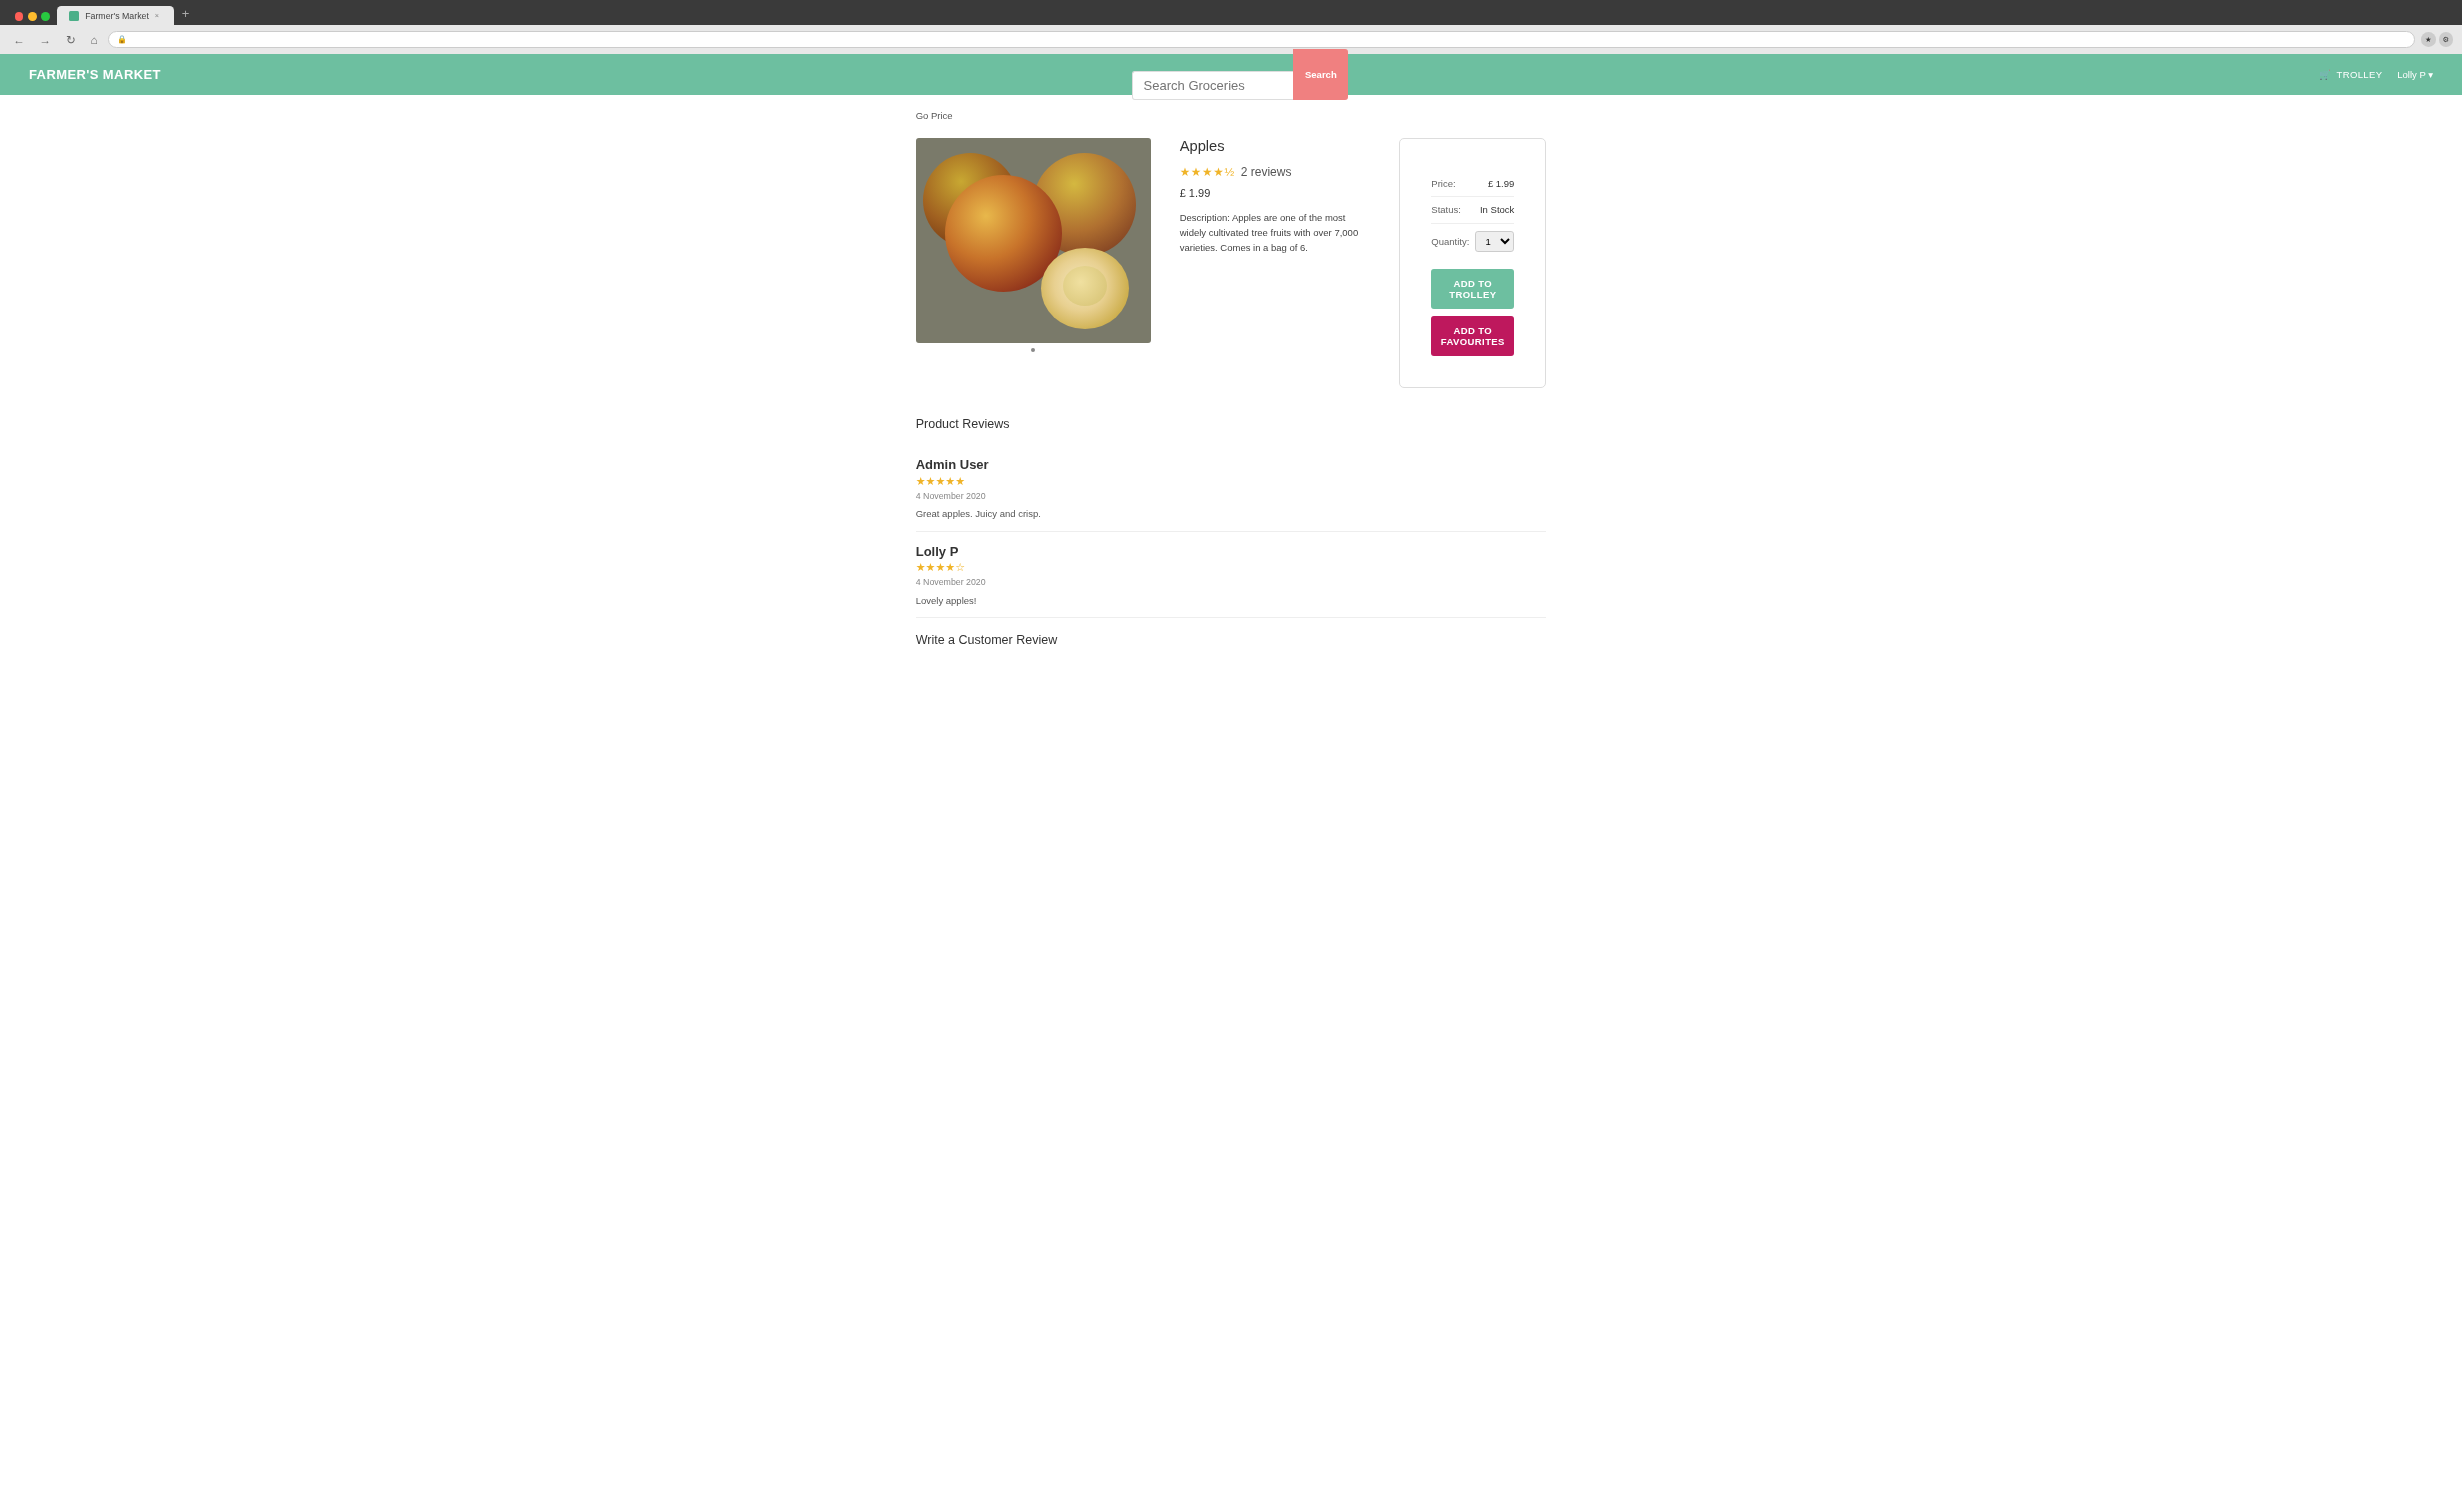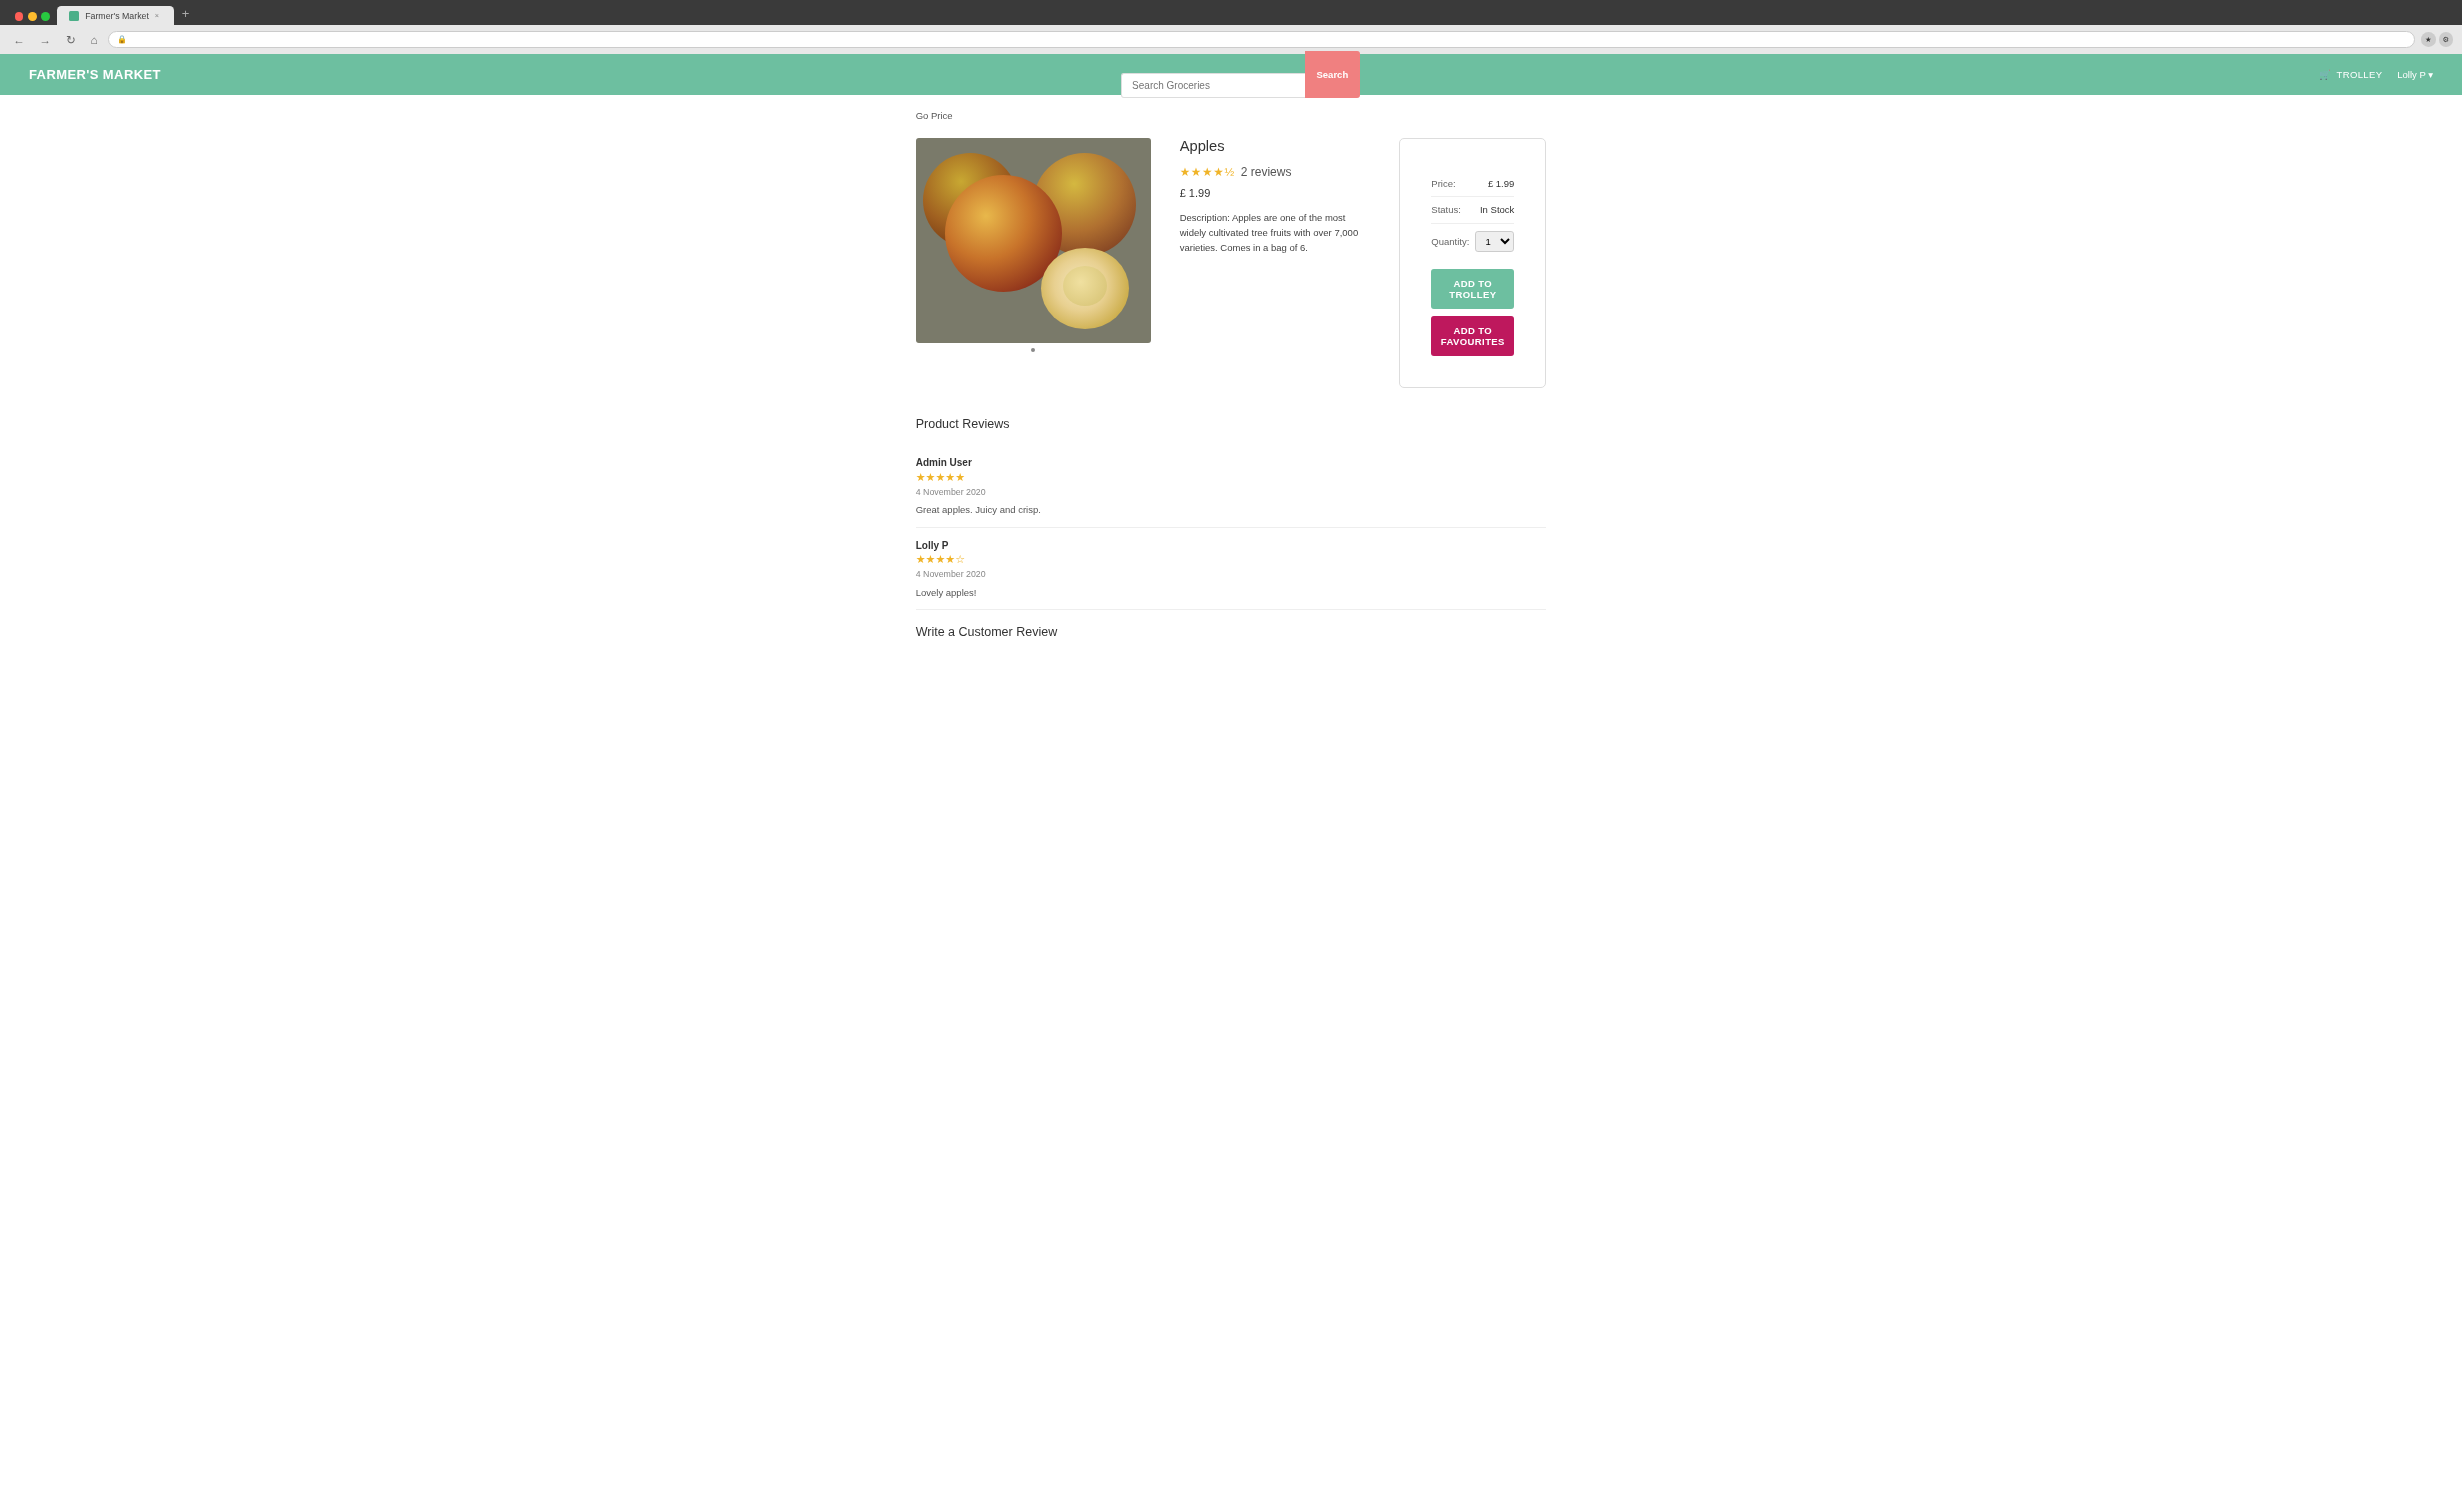--- a/index.html
+++ b/index.html
@@ -23,21 +23,21 @@
     .address-bar { flex: 1; background: white; border: 0.7px solid #ccc; border-radius: 14.7px; padding: 2.9px 8.8px; font-size: 8.8px; color: #333; display: flex; align-items: center; gap: 4.4px; }
     .address-bar-url { flex: 1; font-size: 8.8px; color: #333; }
     .address-bar-lock { color: #666; font-size: 8px; }
     .browser-toolbar-icons { display: flex; gap: 2.9px; align-items: center; }
     .toolbar-icon { width: 14.7px; height: 14.7px; background: #ccc; border-radius: 50%; display: inline-flex; align-items: center; justify-content: center; font-size: 7.3px; }
 
     
     .navbar { background: #6dbfa0; padding: 0 29px; height: 41px; display: flex; align-items: center; justify-content: space-between; }
     .navbar-brand { color: white; font-weight: 700; font-size: 13px; letter-spacing: 0.4px; }
     .navbar-search { display: flex; gap: 0; }
-    .search-input { border: 0.7px solid #ddd; border-right: none; padding: 5.9px 10.3px; font-size: 10px; width: 184px; border-radius: 2.9px 0 0 2.9px; outline: none; margin-top: 22px; }
+    .search-input { border: 0.7px solid #ddd; border-right: none; padding: 5.9px 10.3px; font-size: 13px; width: 161px; border-radius: 2.9px 0 0 2.9px; outline: none; margin-top: 22px; }
     .search-btn { background: #f08080; color: white; border: none; padding: 5.9px 11.7px; font-size: 9.5px; font-weight: 600; border-radius: 0 2.9px 2.9px 0; cursor: pointer; }
     .navbar-right { display: flex; align-items: center; gap: 14.7px; color: white; font-size: 9.5px; }
     .trolley-link { display: flex; align-items: center; gap: 4.4px; color: white; text-decoration: none; font-size: 9.5px; letter-spacing: 0.4px; }
     .user-dropdown { color: white; font-size: 9.5px; cursor: pointer; }
 
     
     .page-content { max-width: 660px; margin: 0 auto; padding: 14.7px; background: white; min-height: calc(100vh - 88px); }
     .go-back { color: #555; font-size: 9.5px; cursor: pointer; margin-bottom: 17.6px; text-decoration: none; display: inline-block; }
 
     .product-section { display: flex; gap: 29px; margin-bottom: 29px; }
@@ -66,21 +66,21 @@
     .action-value { color: #333; font-weight: 500; }
     .action-value.in-stock { color: #333; }
     .quantity-select { border: 0.7px solid #ccc; border-radius: 2.9px; padding: 2.9px 5.9px; font-size: 9.5px; appearance: auto; }
     .btn-add-trolley { display: block; width: 100%; background: #6dbfa0; color: white; border: none; padding: 8.8px; font-size: 9.5px; font-weight: 700; letter-spacing: 0.4px; border-radius: 2.9px; cursor: pointer; margin-top: 10.3px; text-align: center; }
     .btn-add-favourites { display: block; width: 100%; background: #be185d; color: white; border: none; padding: 8.8px; font-size: 9.5px; font-weight: 700; letter-spacing: 0.4px; border-radius: 2.9px; cursor: pointer; margin-top: 7.3px; text-align: center; }
 
     
     .reviews-section { margin-top: 7.3px; }
     .reviews-title { font-size: 12.5px; font-weight: 500; color: #333; margin-bottom: 14.7px; }
     .review-item { padding: 11.7px 0; border-bottom: 0.7px solid #eee; }
-    .reviewer-name { font-size: 10px; font-weight: 600; color: #333; margin-bottom: 2.9px; }
+    .reviewer-name { font-size: 13px; font-weight: 600; color: #333; margin-bottom: 2.9px; }
     .review-stars { color: #f0b429; font-size: 11px; margin-bottom: 2.9px; }
     .review-date { font-size: 8.8px; color: #888; margin-bottom: 7.3px; }
     .review-text { font-size: 9.5px; color: #555; }
     .write-review-title { font-size: 12.5px; font-weight: 500; color: #333; margin-top: 14.7px; }
 
     .img-indicator { display: flex; gap: 2.9px; justify-content: center; margin-top: 4.4px; }
     .img-dot { width: 4.4px; height: 4.4px; border-radius: 50%; background: #ccc; }
     .img-dot.active { background: #888; }
   </style>
 </head>

